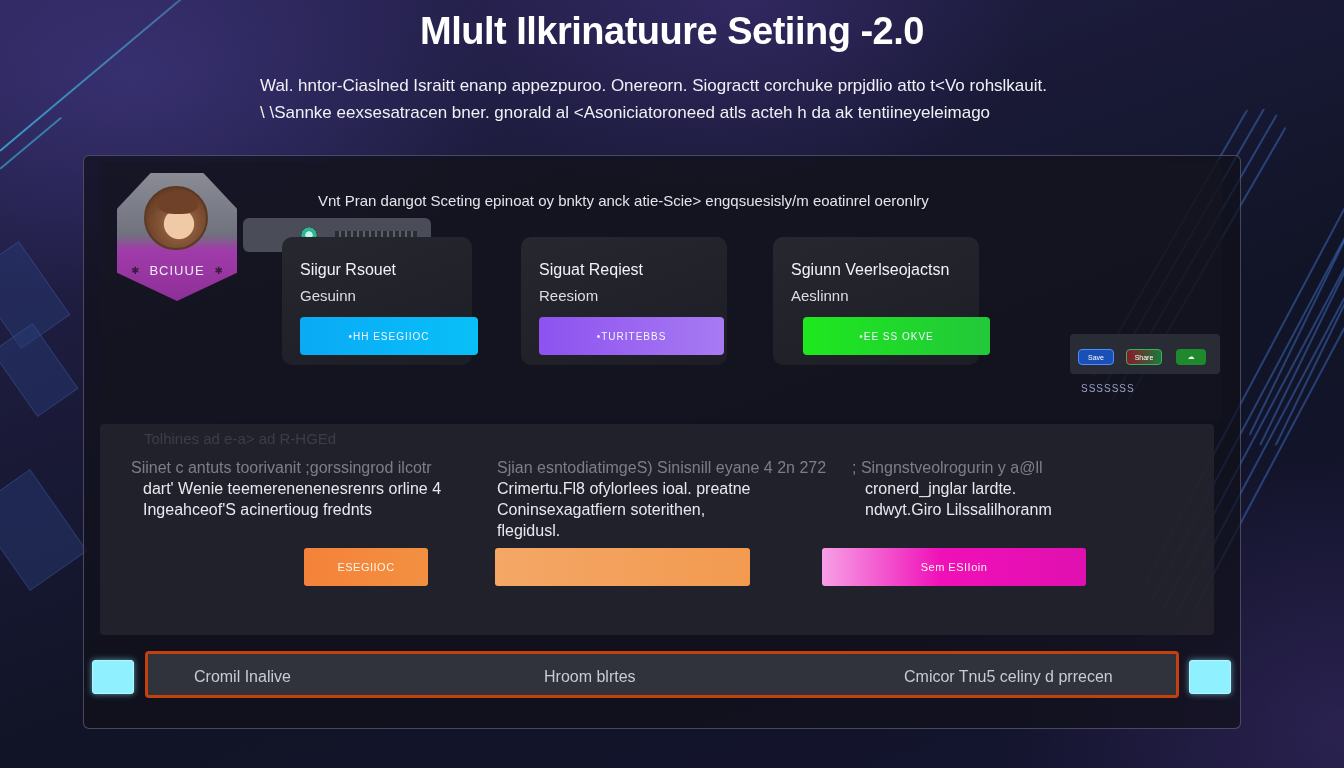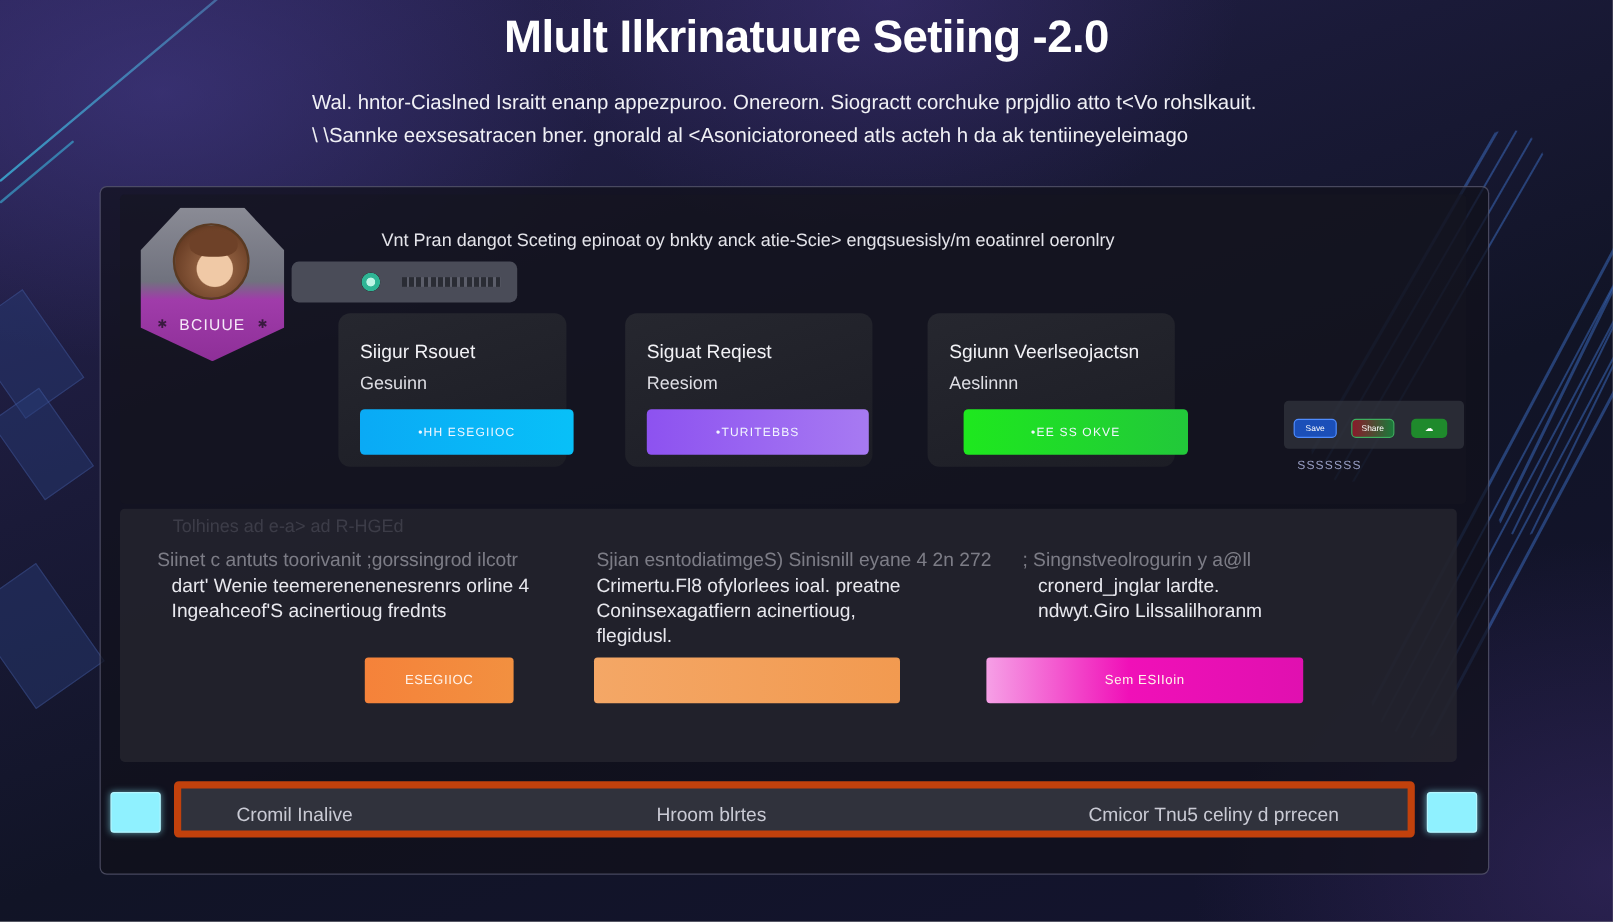--- a/index.html
+++ b/index.html
@@ -74,21 +74,21 @@
     position: absolute; left: 58px; top: 9px; width: 16px; height: 16px; border-radius: 50%;
     background: radial-gradient(circle, #bff5e6 0 30%, #2fb595 35% 65%, #1e3a34 70%);
   }
   .slider-chip .track {
     position: absolute; left: 92px; top: 13px; width: 82px; height: 8px;
     background: repeating-linear-gradient(90deg, #2a2c34 0 4px, #5c5e6a 4px 6px);
   }
 
   
   .sig-card {
-    position: absolute; top: 261px; width: 190px; height: 128px; border-radius: 10px;
+    position: absolute; top: 237px; width: 190px; height: 128px; border-radius: 10px;
     background: linear-gradient(160deg, #26272f 0%, #1c1d25 100%);
   }
   .sig-card .card-title { position: absolute; left: 18px; top: 24px; font-size: 16px; color: #f2f2f6; white-space: nowrap; }
   .sig-card .card-sub { position: absolute; left: 18px; top: 50px; font-size: 15px; color: #dedee4; white-space: nowrap; }
   .sig-card .card-btn {
     position: absolute; left: 18px; top: 80px; height: 38px; border-radius: 4px; border: none;
     font-family: "Liberation Sans", sans-serif; font-size: 10px; letter-spacing: 1px; color: #f2f6ff;
     display: flex; align-items: center; justify-content: center; cursor: pointer;
   }
 
@@ -111,21 +111,21 @@
   .text-col .faded { color: rgba(200,200,210,0.55); }
   .action-btn {
     position: absolute; top: 548px; height: 38px; border-radius: 3px; border: none;
     font-family: "Liberation Sans", sans-serif; font-size: 11px; color: #fff3ea; letter-spacing: 0.5px;
     display: flex; align-items: center; justify-content: center; cursor: pointer;
   }
 
   
   .footer-bar {
     position: absolute; left: 145px; top: 651px; width: 1034px; height: 47px;
-    background: #30323c; border: 6px solid #c2410c; border-radius: 4px;
+    background: #30323c; border: 3px solid #c2410c; border-radius: 4px;
   }
   .footer-bar .f-item { position: absolute; top: 14px; font-size: 16px; color: #c9cad4; white-space: nowrap; }
   .side-square {
     position: absolute; top: 660px; width: 42px; height: 34px; border-radius: 3px;
     background: #8ff1ff; box-shadow: 0 0 6px rgba(140,240,255,0.6); border: 1px solid #b4f6ff; cursor: pointer;
   }
 </style>
 </head>
 <body>
 
@@ -189,21 +189,21 @@
 <div class="faded-heading">Tolhines ad e-a&gt; ad R-HGEd</div>
 
 <div class="text-col" style="left:131px;top:457px;width:360px;">
   <div class="faded">Siinet c antuts toorivanit ;gorssingrod ilcotr</div>
   <div style="padding-left:12px;">dart' Wenie teemerenenenesrenrs orline  4</div>
   <div style="padding-left:12px;">Ingeahceof'S acinertioug frednts</div>
 </div>
 <div class="text-col" style="left:497px;top:457px;width:330px;">
   <div class="faded">Sjian esntodiatimgeS) Sinisnill eyane 4 2n 272</div>
   <div>Crimertu.Fl8 ofylorlees ioal. preatne</div>
-  <div>Coninsexagatfiern acinertioug,</div>
+  <div>Coninsexagatfiern soterithen,</div>
   <div>flegidusl.</div>
 </div>
 <div class="text-col" style="left:852px;top:457px;width:260px;">
   <div class="faded">; Singnstveolrogurin y a@ll</div>
   <div style="padding-left:13px;">cronerd_jnglar lardte.</div>
   <div style="padding-left:13px;">ndwyt.Giro Lilssalilhoranm</div>
 </div>
 
 <button class="action-btn" style="left:304px;width:124px;background:linear-gradient(90deg,#f5823a,#f29040);">ESEGIIOC</button>
 <button class="action-btn" style="left:495px;width:255px;background:linear-gradient(90deg,#f4a766,#f29a50);"></button>

